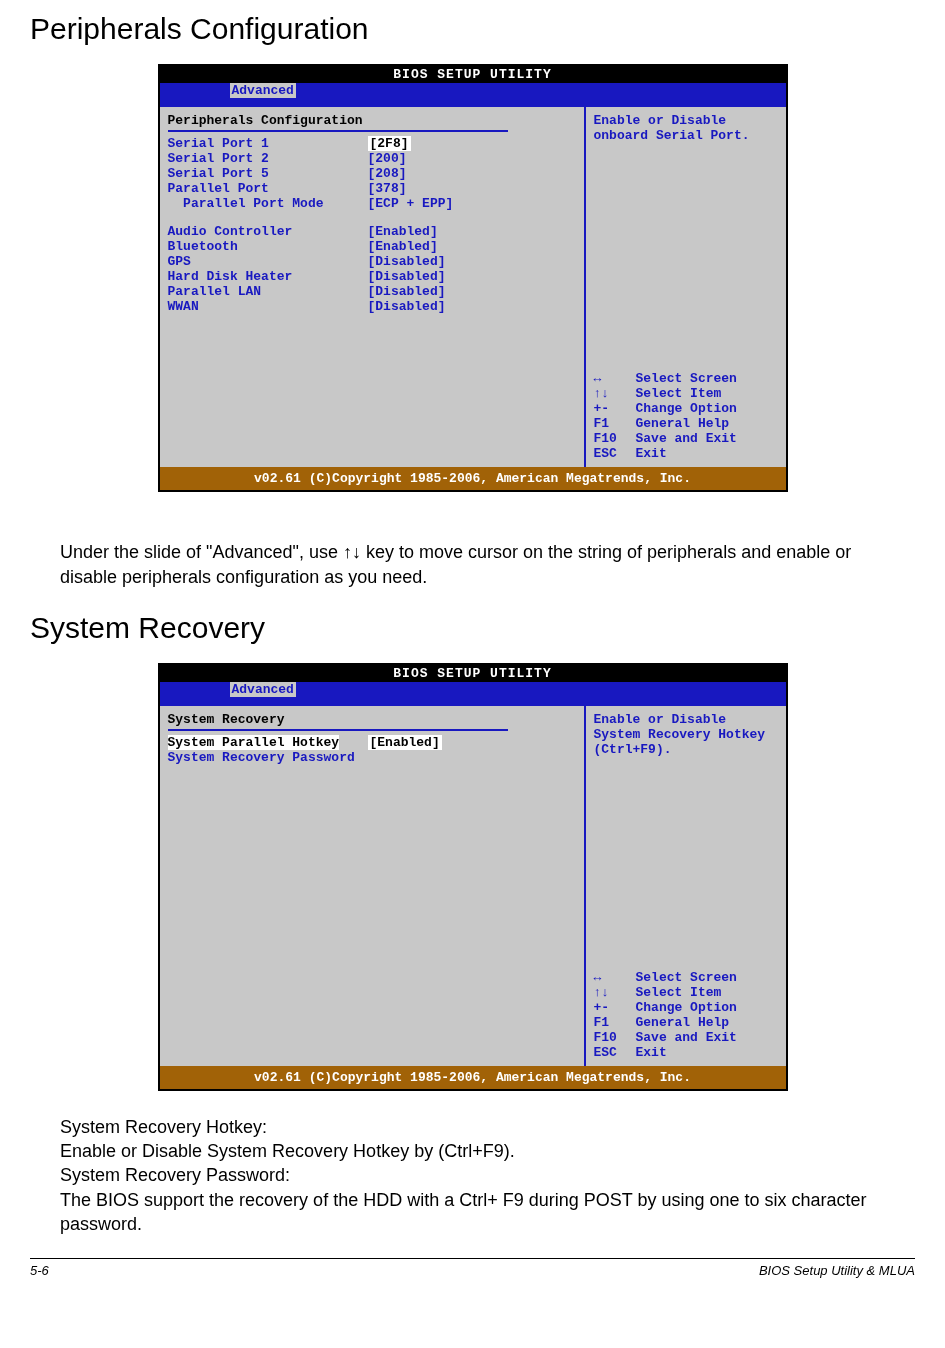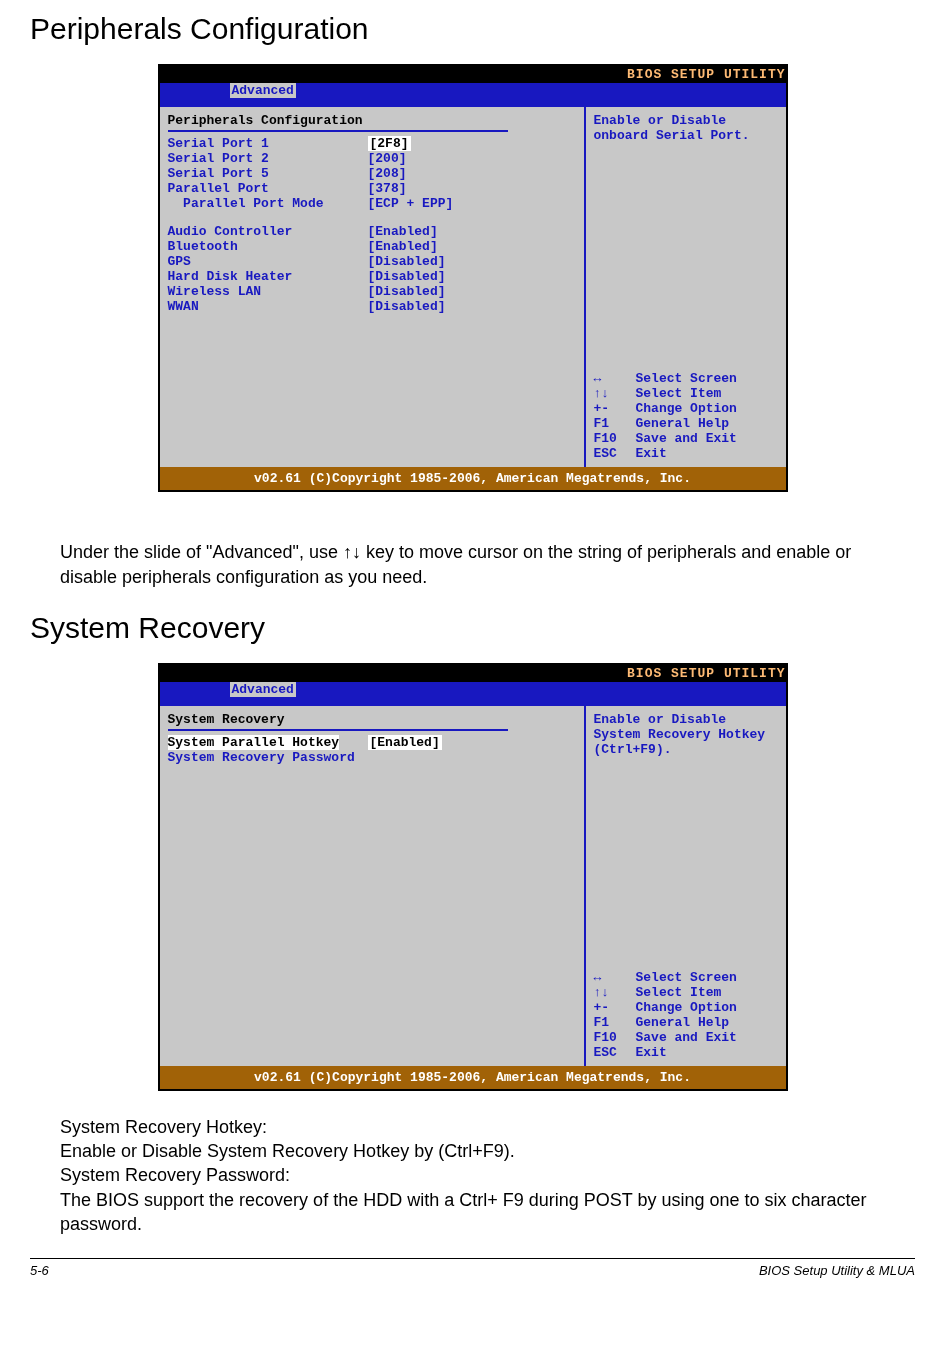--- a/index.html
+++ b/index.html
@@ -18,22 +18,22 @@
   .bios-box {
     width: 630px;
     margin: 0 auto 24px auto;
     border: 2px solid #000;
     font-family: "Courier New", monospace;
     font-size: 13px;
     font-weight: bold;
   }
   .bios-title {
     background: #000;
-    color: #fdba74;
-    text-align: right;
+    color: #ffffff;
+    text-align: center;
     padding: 1px 0;
     letter-spacing: 1px;
   }
   .bios-tabs {
     background: #1818c0;
     color: #fff;
     padding: 0 0 0 70px;
     height: 24px;
   }
   .bios-tab-active {
@@ -159,21 +159,21 @@
           </div>
           <div class="bios-row">
             <span class="bios-label">GPS                   </span>
             <span class="bios-value">[Disabled]</span>
           </div>
           <div class="bios-row">
             <span class="bios-label">Hard Disk Heater      </span>
             <span class="bios-value">[Disabled]</span>
           </div>
           <div class="bios-row">
-            <span class="bios-label">Wireless LAN          </span>
+            <span class="bios-label">Parallel LAN          </span>
             <span class="bios-value">[Disabled]</span>
           </div>
           <div class="bios-row">
             <span class="bios-label">WWAN                  </span>
             <span class="bios-value">[Disabled]</span>
           </div>
         </div>
     </div>
     <div class="bios-side">
       <div class="bios-help">Enable or Disable onboard Serial Port.</div>

